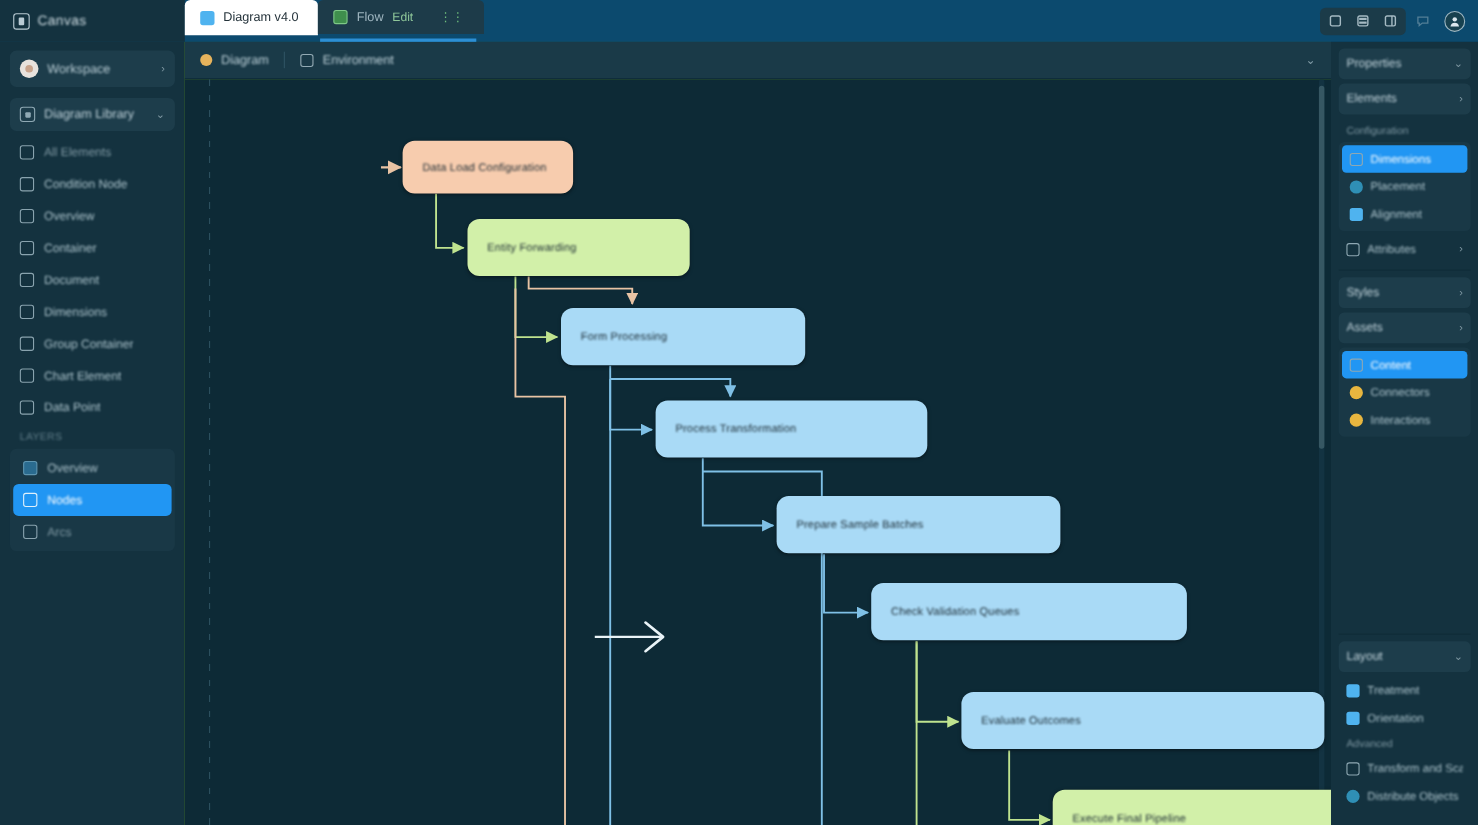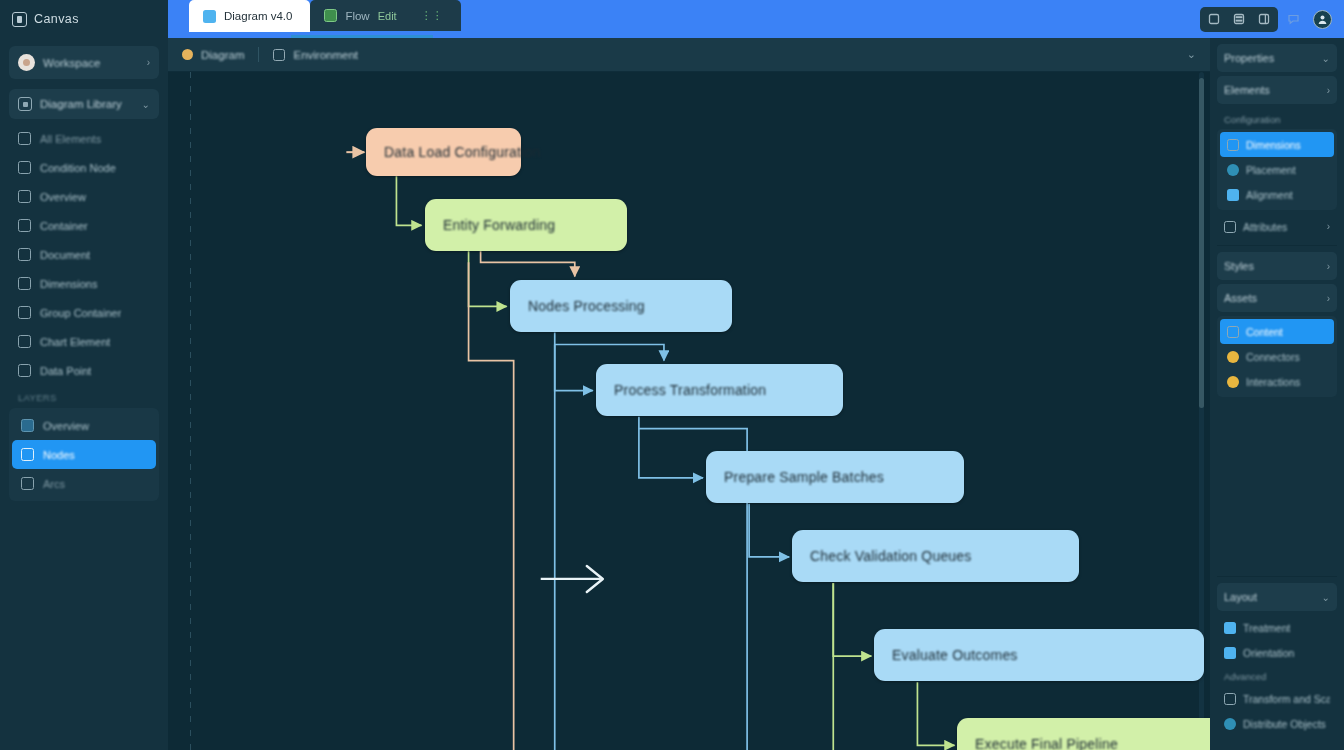--- a/index.html
+++ b/index.html
@@ -8,23 +8,23 @@
     overflow: hidden;
     background: #0d2a36;
     font-family: "Liberation Sans", sans-serif;
     color: #c3d4db;
   }
   .app { position: relative; width: 1344px; height: 750px; display: flex; flex-direction: column; }
 
   
   .topbar {
     height: 38px; flex: 0 0 38px;
-    background: #3b82f6;
+    background: #0c4a6e;
     display: flex; align-items: flex-end;
-    position: relative; z-index: 20; gap: 21px;
+    position: relative; z-index: 20;
   }
   .brand {
     width: 168px; flex: 0 0 168px; height: 38px;
     display: flex; align-items: center; gap: 7px;
     padding: 0 12px;
     background: #14323f;
   }
   .brand-mark {
     width: 15px; height: 15px; border-radius: 3px;
     border: 1.6px solid #b9cbd4;
@@ -151,21 +151,21 @@
     position: absolute; right: 6px; top: 6px; width: 5px; height: 330px;
     background: #43646f; border-radius: 3px; opacity: .75;
   }
   .vscroll-track {
     position: absolute; right: 6px; top: 0; bottom: 0; width: 5px;
     background: #133342; border-radius: 3px;
   }
   .node {
     position: absolute; border-radius: 11px;
     display: flex; align-items: center; padding: 0 18px;
-    font-size: 14px; color: #1b2a33; letter-spacing: .2px;
+    font-size: 10px; color: #1b2a33; letter-spacing: .2px;
     box-shadow: 0 1px 3px rgba(0,0,0,.35);
   }
   .node .ntext { filter: blur(.8px); white-space: nowrap; }
   .node.peach { background: #f7ccae; }
   .node.green { background: #d2f0a9; }
   .node.blue  { background: #a9daf6; }
 
   
   .rightpanel {
     width: 134px; flex: 0 0 134px; background: #14323f;
@@ -402,21 +402,21 @@
           <path d="M418 493 L434 506 L418 519" stroke="#e9f3f7" stroke-width="2.4" fill="none" stroke-linecap="round" stroke-linejoin="round"></path>
         </svg>
 
         <div class="node peach" style="left:198px;top:56px;width:155px;height:48px;">
           <span class="ntext">Data Load Configuration</span>
         </div>
         <div class="node green" style="left:257px;top:127px;width:202px;height:52px;">
           <span class="ntext">Entity Forwarding</span>
         </div>
         <div class="node blue" style="left:342px;top:208px;width:222px;height:52px;">
-          <span class="ntext">Nodes Processing</span>
+          <span class="ntext">Form Processing</span>
         </div>
         <div class="node blue" style="left:428px;top:292px;width:247px;height:52px;">
           <span class="ntext">Process Transformation</span>
         </div>
         <div class="node blue" style="left:538px;top:379px;width:258px;height:52px;">
           <span class="ntext">Prepare Sample Batches</span>
         </div>
         <div class="node blue" style="left:624px;top:458px;width:287px;height:52px;">
           <span class="ntext">Check Validation Queues</span>
         </div>

